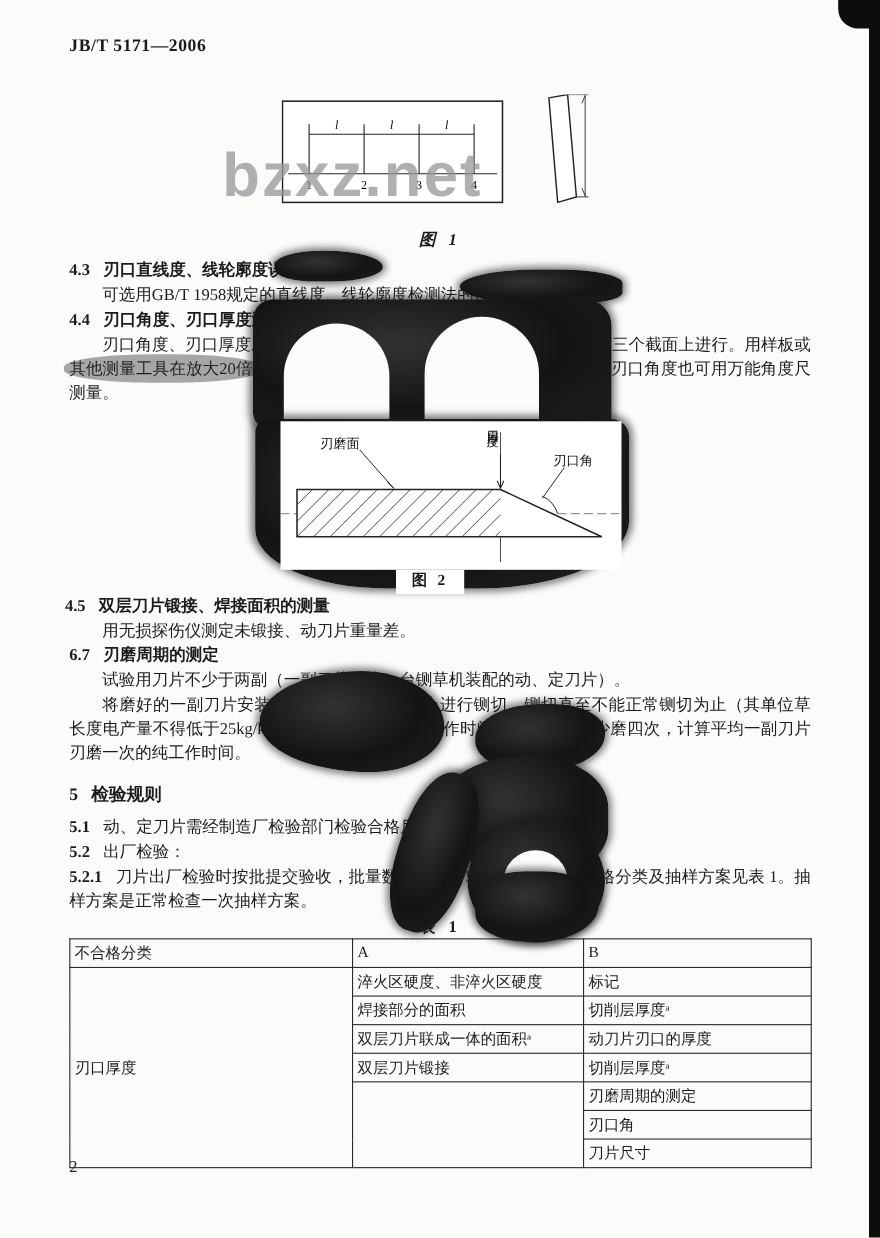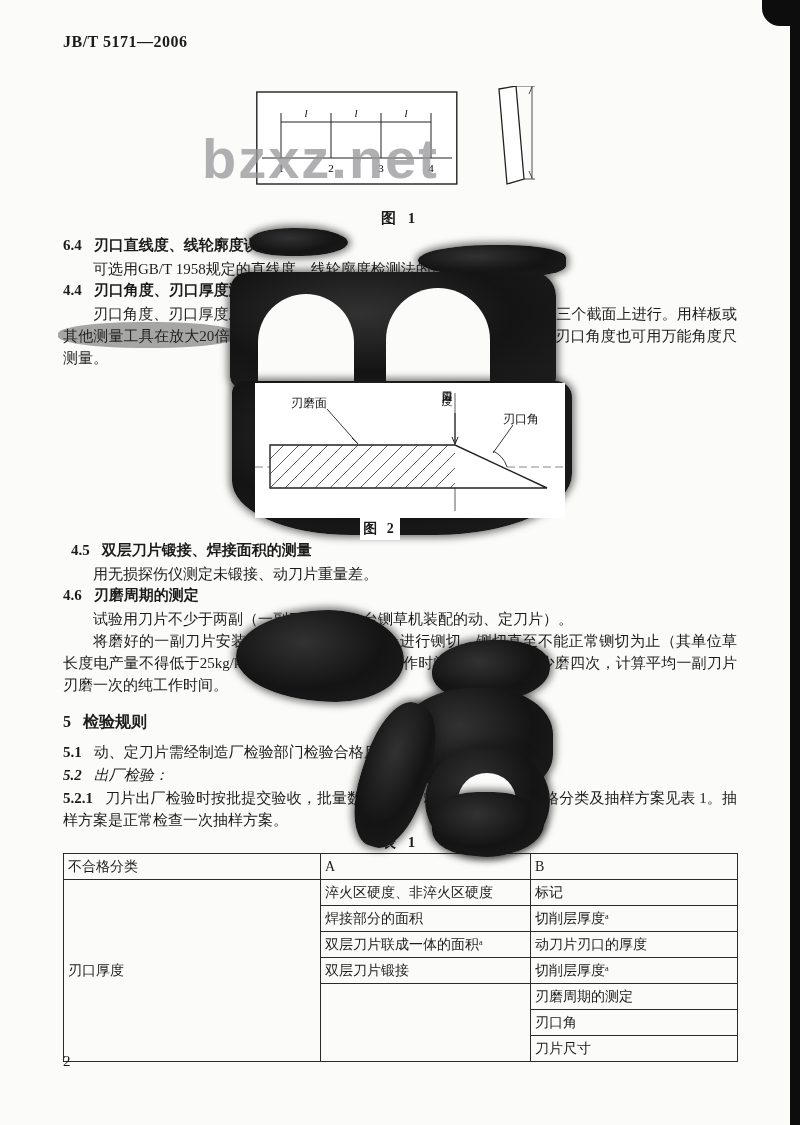--- a/index.html
+++ b/index.html
@@ -74,24 +74,24 @@
       <line x1="35" y1="93" x2="46" y2="93" stroke="#222" stroke-width=".8"></line>
       <line x1="43" y1="0" x2="43" y2="93" stroke="#222" stroke-width=".8"></line>
       <line x1="40" y1="8" x2="43" y2="1" stroke="#222" stroke-width=".8"></line>
       <line x1="40" y1="85" x2="43" y2="92" stroke="#222" stroke-width=".8"></line>
     </g>
   </svg>
 </div>
 
 <div class="abs watermark" style="left:202px;top:126px;">bzxz.net</div>
 
-<div class="abs caption" style="left:63px;top:209px;">图 1</div>
+<div class="abs caption" style="left:63px;top:209px;font-style:italic;">图 1</div>
 
 <div class="abs head" style="left:63px;top:236px;">
-  <span class="num">6.4</span><span>刃口直线度、线轮廓度误差的测量</span>
+  <span class="num">4.3</span><span>刃口直线度、线轮廓度误差的测量</span>
 </div>
 <div class="abs txt indent" style="left:63px;top:258px;">可选用GB/T 1958规定的直线度、线轮廓度检测法的任一种方法检验。</div>
 
 <div class="abs head" style="left:63px;top:281px;">
   <span class="num">4.4</span><span>刃口角度、刃口厚度测量</span>
 </div>
 <div class="abs txt indent" style="left:63px;top:303px;">刃口角度、刃口厚度应在刀片两端不超过刀长的1/10处及其中心位置的三个截面上进行。用样板或其他测量工具在放大20倍以上的投影仪上画出截面图样进行测量；见图2。刃口角度也可用万能角度尺测量。</div>
 
 <div class="abs figbox" style="left:255px;top:383px;width:310px;height:135px;">
   <svg width="310" height="135" viewBox="0 0 310 135">
@@ -125,40 +125,40 @@
     <line x1="200" y1="30" x2="200" y2="60" stroke="#222" stroke-width="1"></line>
     <line x1="197" y1="54" x2="200" y2="61" stroke="#222" stroke-width="1"></line>
     <line x1="203" y1="54" x2="200" y2="61" stroke="#222" stroke-width="1"></line>
     <line x1="258" y1="42" x2="238" y2="70" stroke="#222" stroke-width=".9"></line>
     <path d="M 238,68 A 26 26 0 0 1 252,84" fill="none" stroke="#222" stroke-width=".9"></path>
   </svg>
   <div class="fig-label" style="left:36px;top:12px;">刃磨面</div>
   <div class="fig-label vert" style="left:184px;top:0px;height:56px;font-size:11px;">刃口厚度</div>
   <div class="fig-label" style="left:248px;top:28px;">刃口角</div>
 </div>
-<div class="abs cap2box" style="left:360px;top:518px;width:40px;height:22px;">图 2</div>
-
-<div class="abs head" style="left:71px;top:541px;">
+<div class="abs cap2box" style="left:360px;top:518px;width:62px;height:22px;">图 2</div>
+
+<div class="abs head" style="left:59px;top:541px;">
   <span class="num">4.5</span><span>双层刀片锻接、焊接面积的测量</span>
 </div>
 <div class="abs txt indent" style="left:63px;top:563px;">用无损探伤仪测定未锻接、动刀片重量差。</div>
 
 <div class="abs head" style="left:63px;top:586px;">
-  <span class="num">4.6</span><span>刃磨周期的测定</span>
+  <span class="num">6.7</span><span>刃磨周期的测定</span>
 </div>
 <div class="abs txt indent" style="left:63px;top:608px;">试验用刀片不少于两副（一副刀片即为一台铡草机装配的动、定刀片）。</div>
 <div class="abs txt indent" style="left:63px;top:630px;">将磨好的一副刀片安装在运转良好的铡草机上进行铡切，铡切直至不能正常铡切为止（其单位草长度电产量不得低于25kg/kW·h·mm），记录其纯工作时间。每副刀片至少磨四次，计算平均一副刀片刃磨一次的纯工作时间。</div>
 
 <div class="abs head" style="left:63px;top:712px;font-size:16px;">
   <span class="num">5</span><span>检验规则</span>
 </div>
 <div class="abs txt" style="left:63px;top:741px;">
   <span class="num">5.1</span><span>动、定刀片需经制造厂检验部门检验合格后，方可出厂。</span>
 </div>
-<div class="abs txt" style="left:63px;top:764px;font-style:italic;">
+<div class="abs txt" style="left:63px;top:764px;">
   <span class="num">5.2</span><span>出厂检验：</span>
 </div>
 <div class="abs txt" style="left:63px;top:787px;">
   <span class="num">5.2.1</span><span>刀片出厂检验时按批提交验收，批量数 N=281～5000，其质量不合格分类及抽样方案见表 1。抽样方案是正常检查一次抽样方案。</span>
 </div>
 
 <div class="abs caption" style="left:63px;top:833px;">表 1</div>
 
 <table class="t1 abs" style="left:63px;top:853px;">
   <colgroup>

